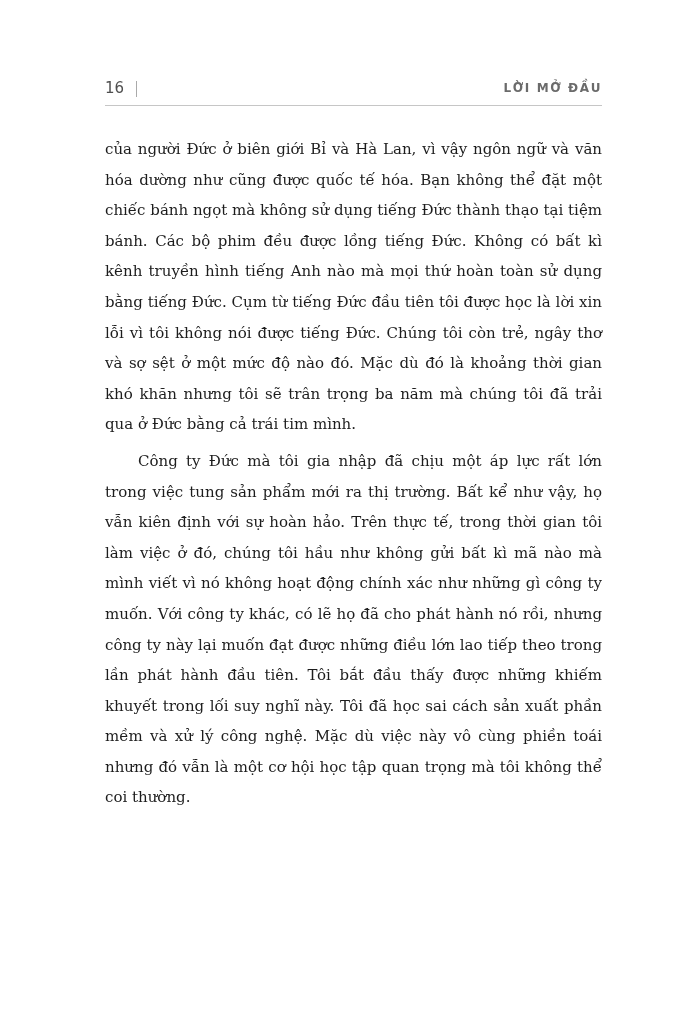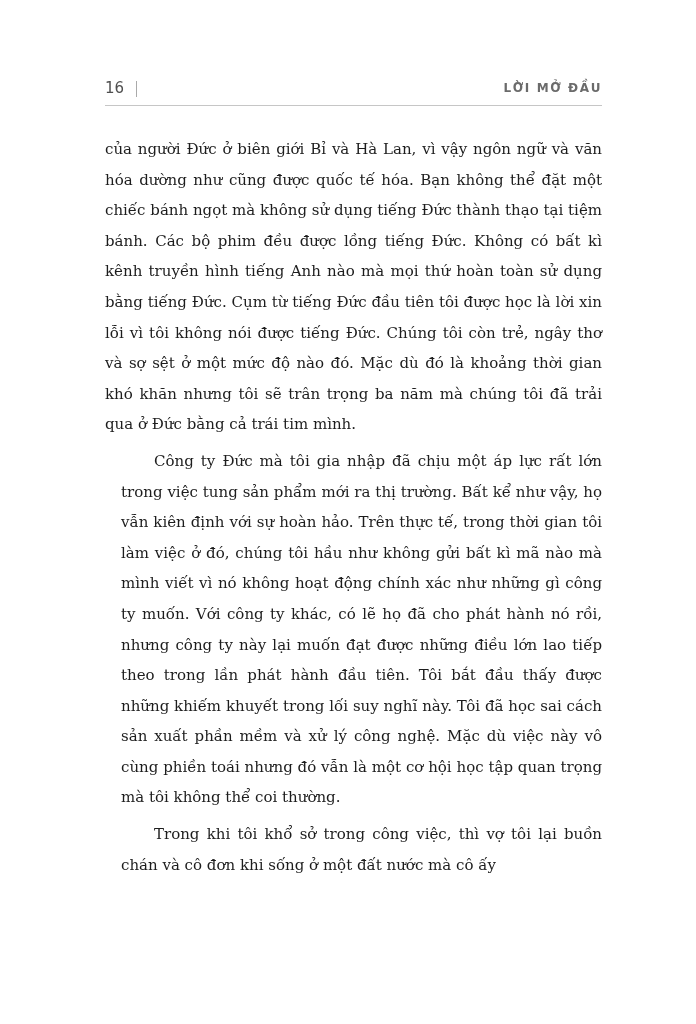--- a/index.html
+++ b/index.html
@@ -65,21 +65,21 @@
   .body-text {
     margin-top: 28px;
     font-family: "DejaVu Serif", "Liberation Serif", serif;
     font-size: 15px;
     line-height: 30.6px;
     color: #1d1d1d;
     text-align: justify;
   }
 
   .para { margin: 0; }
-  .para + .para { margin-top: 6px; margin-left: 16px; }
+  .para + .para { margin-top: 6px; }
   .para.indented { text-indent: 33px; }
 </style>
 </head>
 <body>
 
 <div class="page">
   <div class="content">
 
     <div class="header">
       <div class="page-number-group">
@@ -87,17 +87,16 @@
         <span class="page-number-separator">|</span>
       </div>
       <div class="running-head">LỜI MỞ ĐẦU</div>
     </div>
 
     <div class="header-rule"></div>
 
     <div class="body-text">
       <p class="para">của người Đức ở biên giới Bỉ và Hà Lan, vì vậy ngôn ngữ và văn hóa dường như cũng được quốc tế hóa. Bạn không thể đặt một chiếc bánh ngọt mà không sử dụng tiếng Đức thành thạo tại tiệm bánh. Các bộ phim đều được lồng tiếng Đức. Không có bất kì kênh truyền hình tiếng Anh nào mà mọi thứ hoàn toàn sử dụng bằng tiếng Đức. Cụm từ tiếng Đức đầu tiên tôi được học là lời xin lỗi vì tôi không nói được tiếng Đức. Chúng tôi còn trẻ, ngây thơ và sợ sệt ở một mức độ nào đó. Mặc dù đó là khoảng thời gian khó khăn nhưng tôi sẽ trân trọng ba năm mà chúng tôi đã trải qua ở Đức bằng cả trái tim mình.</p>
       <p class="para indented">Công ty Đức mà tôi gia nhập đã chịu một áp lực rất lớn trong việc tung sản phẩm mới ra thị trường. Bất kể như vậy, họ vẫn kiên định với sự hoàn hảo. Trên thực tế, trong thời gian tôi làm việc ở đó, chúng tôi hầu như không gửi bất kì mã nào mà mình viết vì nó không hoạt động chính xác như những gì công ty muốn. Với công ty khác, có lẽ họ đã cho phát hành nó rồi, nhưng công ty này lại muốn đạt được những điều lớn lao tiếp theo trong lần phát hành đầu tiên. Tôi bắt đầu thấy được những khiếm khuyết trong lối suy nghĩ này. Tôi đã học sai cách sản xuất phần mềm và xử lý công nghệ. Mặc dù việc này vô cùng phiền toái nhưng đó vẫn là một cơ hội học tập quan trọng mà tôi không thể coi thường.</p>
-      <p class="para indented">Trong khi tôi khổ sở trong công việc, thì vợ tôi lại buồn chán và cô đơn khi sống ở một đất nước mà cô ấy</p>
     </div>
 
   </div>
 </div>
 
 </body></html>

